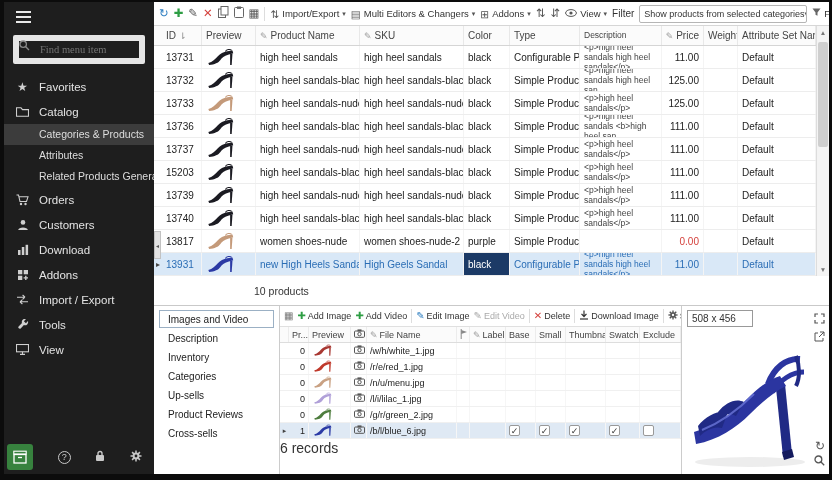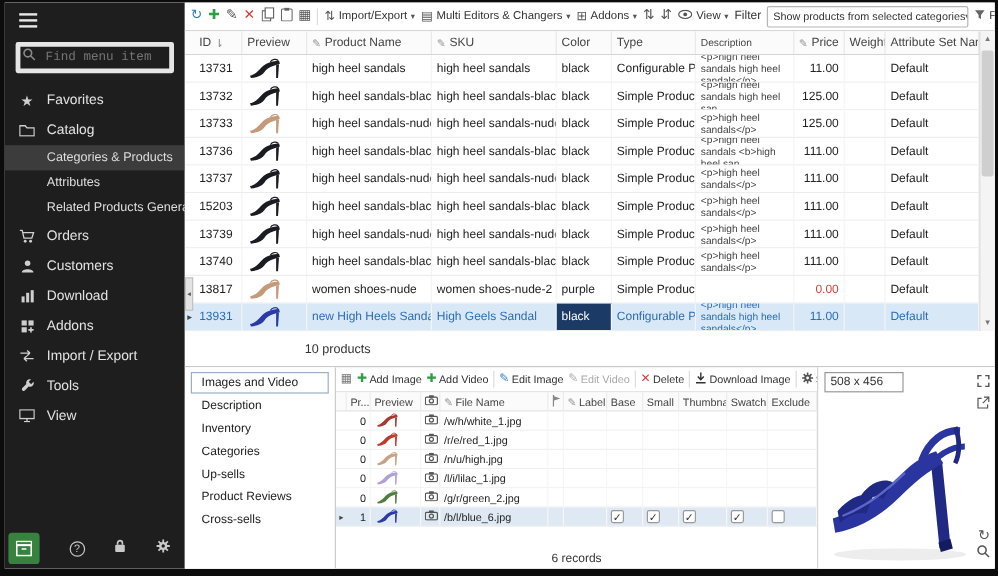--- a/index.html
+++ b/index.html
@@ -5,21 +5,21 @@
   *{box-sizing:border-box;margin:0;padding:0}
   html,body{width:832px;height:480px;overflow:hidden}
   body{font-family:"Liberation Sans",sans-serif;background:#555}
   .window{width:832px;height:480px;border:solid #0c0c0c;border-width:2px 3px 6px 4px;display:flex;background:#fff;overflow:hidden}
 
   
   .sidebar{flex:0 0 150px;width:150px;background:#1e1e1e;color:#e3e3e3;display:flex;flex-direction:column;overflow:hidden}
   .hamburger{padding:9px 12px 5px;cursor:pointer}
   .hamburger div{width:15px;height:2px;background:#e8e8e8;margin:0 0 3px}
   .ssearch{position:relative;margin:4px 9px 10px}
-  .ssearch input{width:100%;background:#1e1e1e;border:4px solid #e5e5e5;border-radius:2px;color:#9a9a9a;font-size:10.5px;padding:3px 5px 3px 21px;outline:none;font-family:Liberation Mono, monospace}
+  .ssearch input{width:100%;background:#1e1e1e;border:6px solid #e5e5e5;border-radius:2px;color:#9a9a9a;font-size:10.5px;padding:3px 5px 3px 21px;outline:none;font-family:Liberation Serif, serif}
   .ssearch svg{position:absolute;left:6px;top:5px}
   .snav-item{display:flex;align-items:center;height:25px;padding:0 11px;gap:9px;font-size:11.5px;cursor:pointer;white-space:nowrap}
   .snav-ic{width:15px;display:flex;justify-content:center;align-items:center}
   .gl{font-size:12px;color:#cfcfcf;line-height:1}
   .snav-sub{height:21px;line-height:21px;padding-left:35px;font-size:10.5px;color:#dedede;cursor:pointer;white-space:nowrap}
   .snav-sub.sel{background:#3c3c3c}
   .sbottom{margin-top:auto;display:flex;align-items:center;padding:3px 12px 4px 3px;justify-content:space-between}
   .green-btn{width:26px;height:26px;background:#37823e;border-radius:3px;display:flex;align-items:center;justify-content:center;cursor:pointer}
   .help-icon{width:13px;height:13px;border:1.2px solid #c9c9c9;border-radius:50%;color:#c9c9c9;font-size:9px;display:flex;align-items:center;justify-content:center;cursor:pointer}
 
@@ -71,21 +71,21 @@
   .bico{font-size:10px;line-height:1}
   .bico.green{color:#2e9e44}.bico.red{color:#d43f3a}.bico.blue{color:#2f7fc1}.bico.gray{color:#aaa}
   .bghead{display:flex;height:16px;font-size:9px;color:#444;background:#fbfbfb;border-bottom:1px solid #ddd;align-items:center}
   .bhcell{padding:0 3px;display:flex;align-items:center;gap:2px;height:100%;border-right:1px solid #ececec;overflow:hidden;white-space:nowrap;flex:0 0 auto}
   .bgrow{display:flex;height:16px;border-bottom:1px solid #f0f0f0;font-size:9px;color:#222;align-items:center;cursor:pointer;background:#fff}
   .bgrow.sel{background:#dfe9f4}
   .bcell{padding:0 3px;display:flex;align-items:center;overflow:hidden;white-space:nowrap;flex:0 0 auto;height:100%;border-right:1px solid #f6f6f6}
   .bc-exp{justify-content:center;font-size:7px;color:#444;padding:0;border-right:none}
   .bc-position{justify-content:flex-end}
   .cb{width:11px;height:11px;border:1px solid #999;border-radius:2px;background:#fff;display:inline-flex;align-items:center;justify-content:center;font-size:9px;color:#333;cursor:pointer}
-  .bstatus{font-size:10px;color:#333;text-align:center;padding-top:21px}
+  .bstatus{font-size:14px;color:#333;text-align:left;padding-top:1px}
 
   .dimg{flex:1;position:relative;background:#fff;overflow:hidden}
   .size-input{position:absolute;left:5px;top:4px;width:66px;height:17px;border:1px solid #999;font-size:10px;padding:0 4px;color:#333;font-family:inherit;outline:none}
   .icobtn{position:absolute;cursor:pointer;line-height:1}
   .photo{position:absolute;left:4px;top:22px}
 </style>
 </head>
 <body>
 
 <div class="window">
@@ -689,21 +689,21 @@
                   <path d="M23.5,4.5 C25,1.5 29.5,1 31.5,3" fill="none" stroke="#c9a183" stroke-width="1.3"></path>
                 </svg>
               </div>
               <div class="bcell bc-cam" style="width:16px">
                 <span><svg width="11" height="9" viewBox="0 0 11 9">
                     <rect x="0.5" y="2" width="10" height="6.3" rx="1" fill="none" stroke="#555"></rect>
                     <circle cx="5.5" cy="5.1" r="1.7" fill="none" stroke="#555"></circle>
                     <rect x="3.5" y="0.4" width="4" height="2" fill="#555"></rect>
                   </svg></span>
               </div>
-              <div class="bcell bc-file_name" style="width:90px">/n/u/high.jpg</div>
+              <div class="bcell bc-file_name" style="width:90px">/n/u/menu.jpg</div>
               <div class="bcell bc-flag" style="width:13px"></div>
               <div class="bcell bc-label" style="width:36px"></div>
               <div class="bcell bc-base" style="width:30px"></div>
               <div class="bcell bc-small" style="width:30px"></div>
               <div class="bcell bc-thumbnail" style="width:40px"></div>
               <div class="bcell bc-swatch" style="width:34px"></div>
               <div class="bcell bc-exclude" style="flex:1 1 38px"></div>
             </div>
             <div class="bgrow">
               <div class="bcell bc-exp" style="width:9px"></div>

